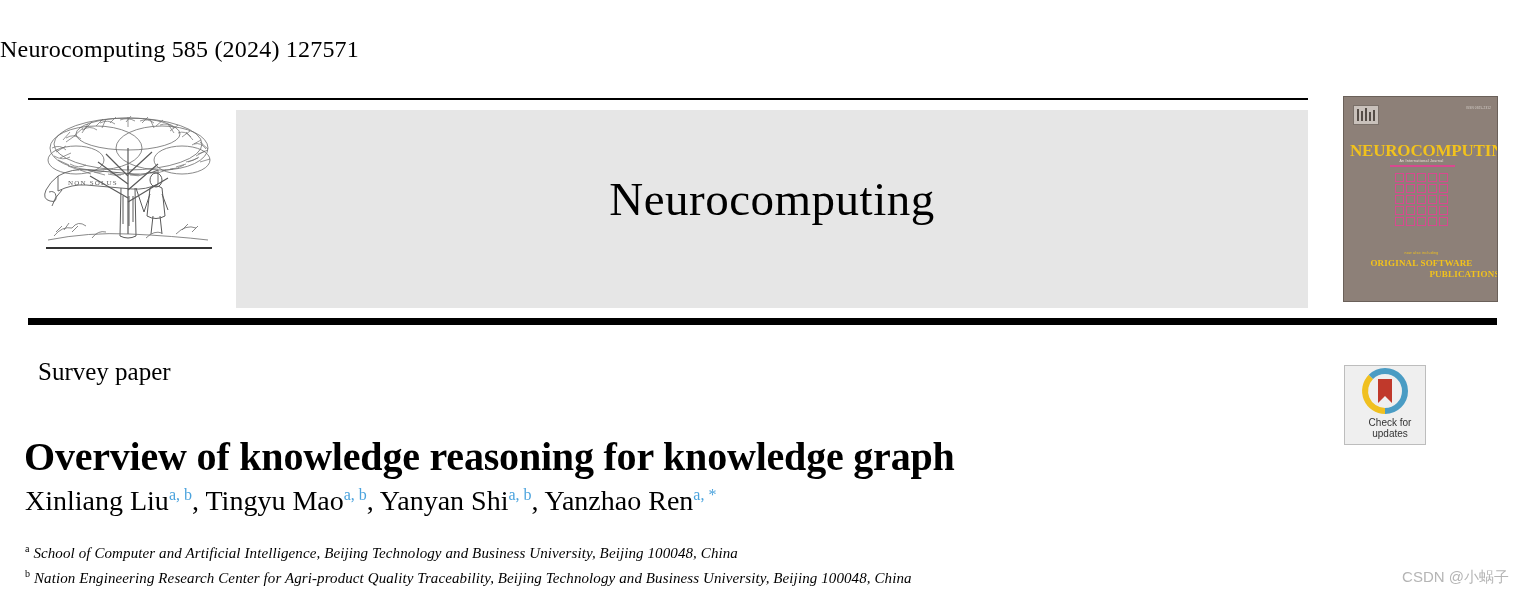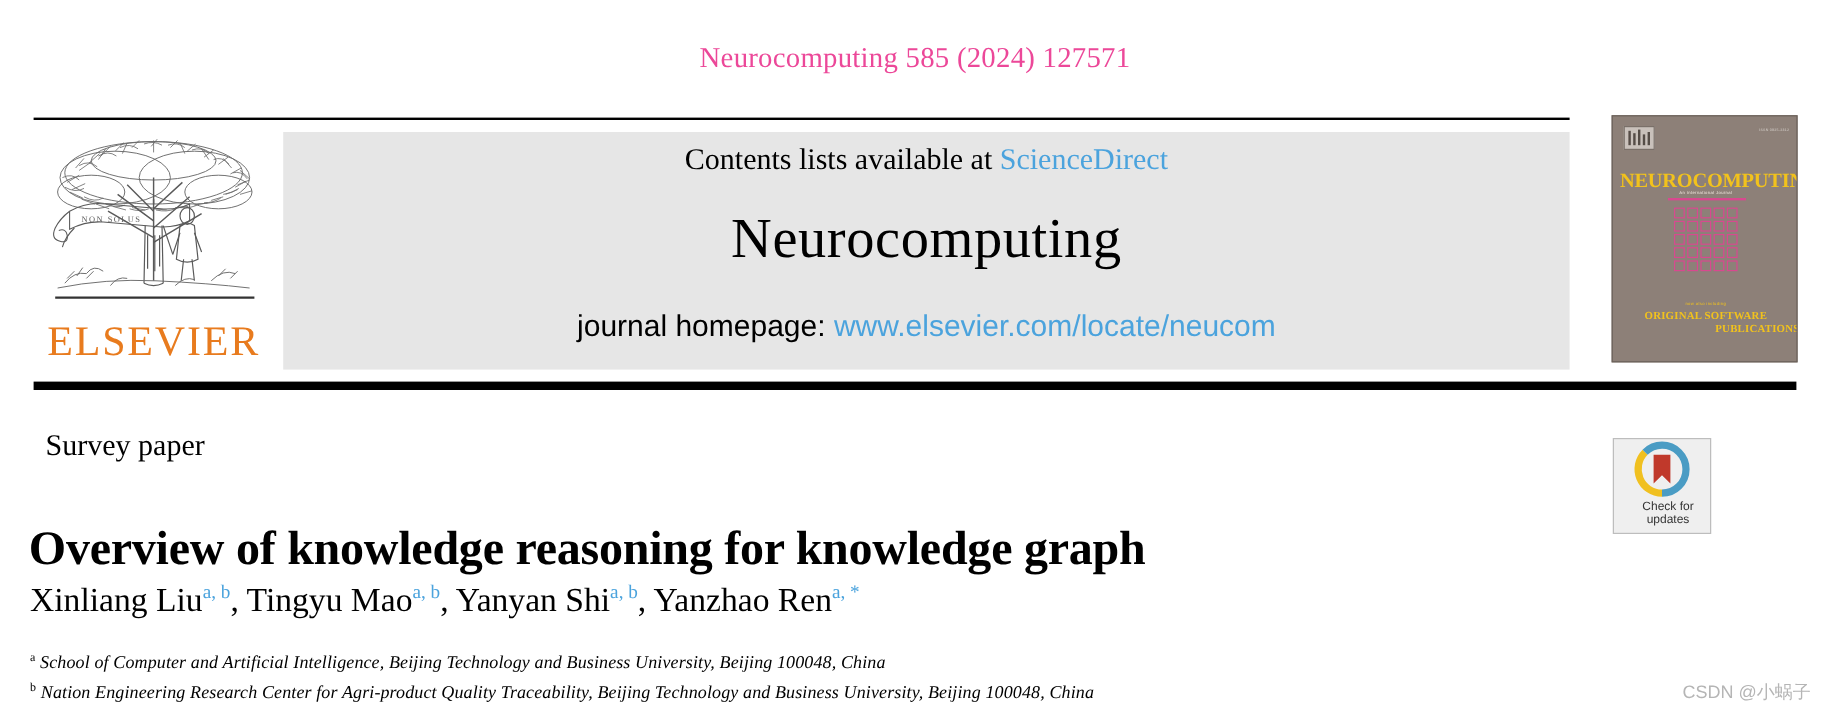--- a/index.html
+++ b/index.html
@@ -15,23 +15,22 @@
     font-family: "Liberation Serif", "DejaVu Serif", serif;
     color: #000000;
   }
 
   
   #running-head {
     position: absolute;
     top: 36px;
     left: 0;
     width: 1525px;
-    text-align: center;
     font-size: 24px;
-    color: #ec4899;
+    color: #000000;
     letter-spacing: 0.2px;
   }
 
   
   #top-rule {
     position: absolute;
     left: 28px;
     top: 98px;
     width: 1280px;
     height: 2px;
@@ -360,31 +359,24 @@
           <path d="M12 126 q40 -8 82 -6 q44 2 78 6"></path>
           <path d="M18 122 q8 -10 18 -8 q6 -8 14 -2 M140 120 q10 -10 20 -6 M56 124 q6 -8 14 -6 M110 124 q8 -8 16 -5"></path>
           <path d="M20 118 l6 -6 M28 116 l5 -7 M36 118 l6 -6 M146 116 l6 -6 M156 118 l6 -6"></path>
         </g>
 
         <g stroke="#333333" stroke-width="2">
           <path d="M10 134 L176 134"></path>
         </g>
       </g>
     </svg>
-    <div id="elsevier-wordmark">ELSEVIER</div>
   </div>
 
   <div id="masthead-box">
-    <div id="contents-line">
-      <span>Contents lists available at </span><span class="link">ScienceDirect</span>
-    </div>
     <div id="journal-title">Neurocomputing</div>
-    <div id="homepage-line">
-      <span>journal homepage: </span><span class="link">www.elsevier.com/locate/neucom</span>
-    </div>
   </div>
 </div>
 
 <div id="journal-cover">
   <div id="cover-elsevier-mark">
     <div class="bar" style="left:3px; top:3px; height:12px;"></div>
     <div class="bar" style="left:7px; top:5px; height:10px;"></div>
     <div class="bar" style="left:11px; top:2px; height:13px;"></div>
     <div class="bar" style="left:15px; top:6px; height:9px;"></div>
     <div class="bar" style="left:19px; top:4px; height:11px;"></div>

